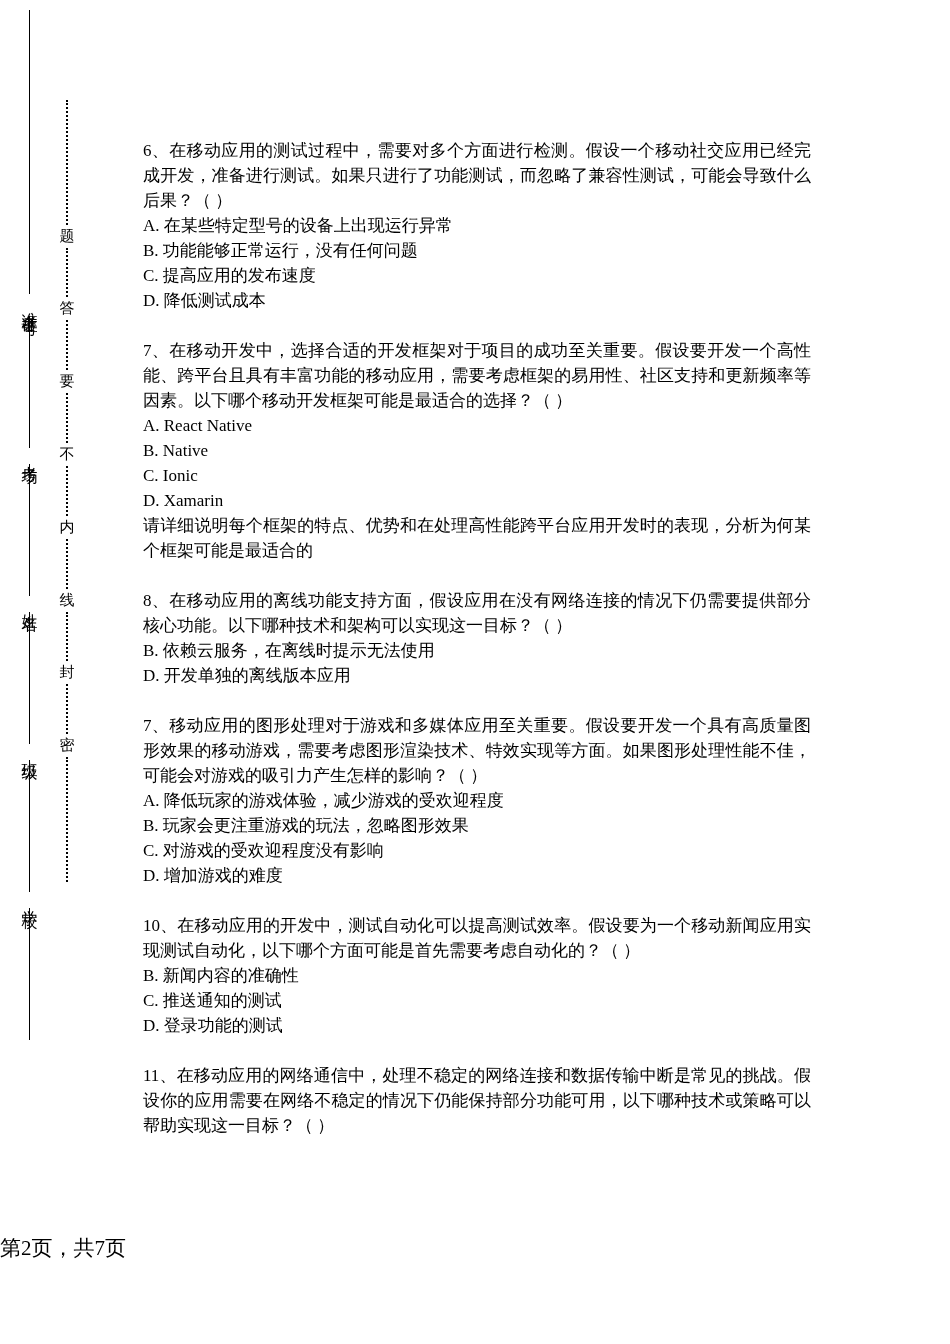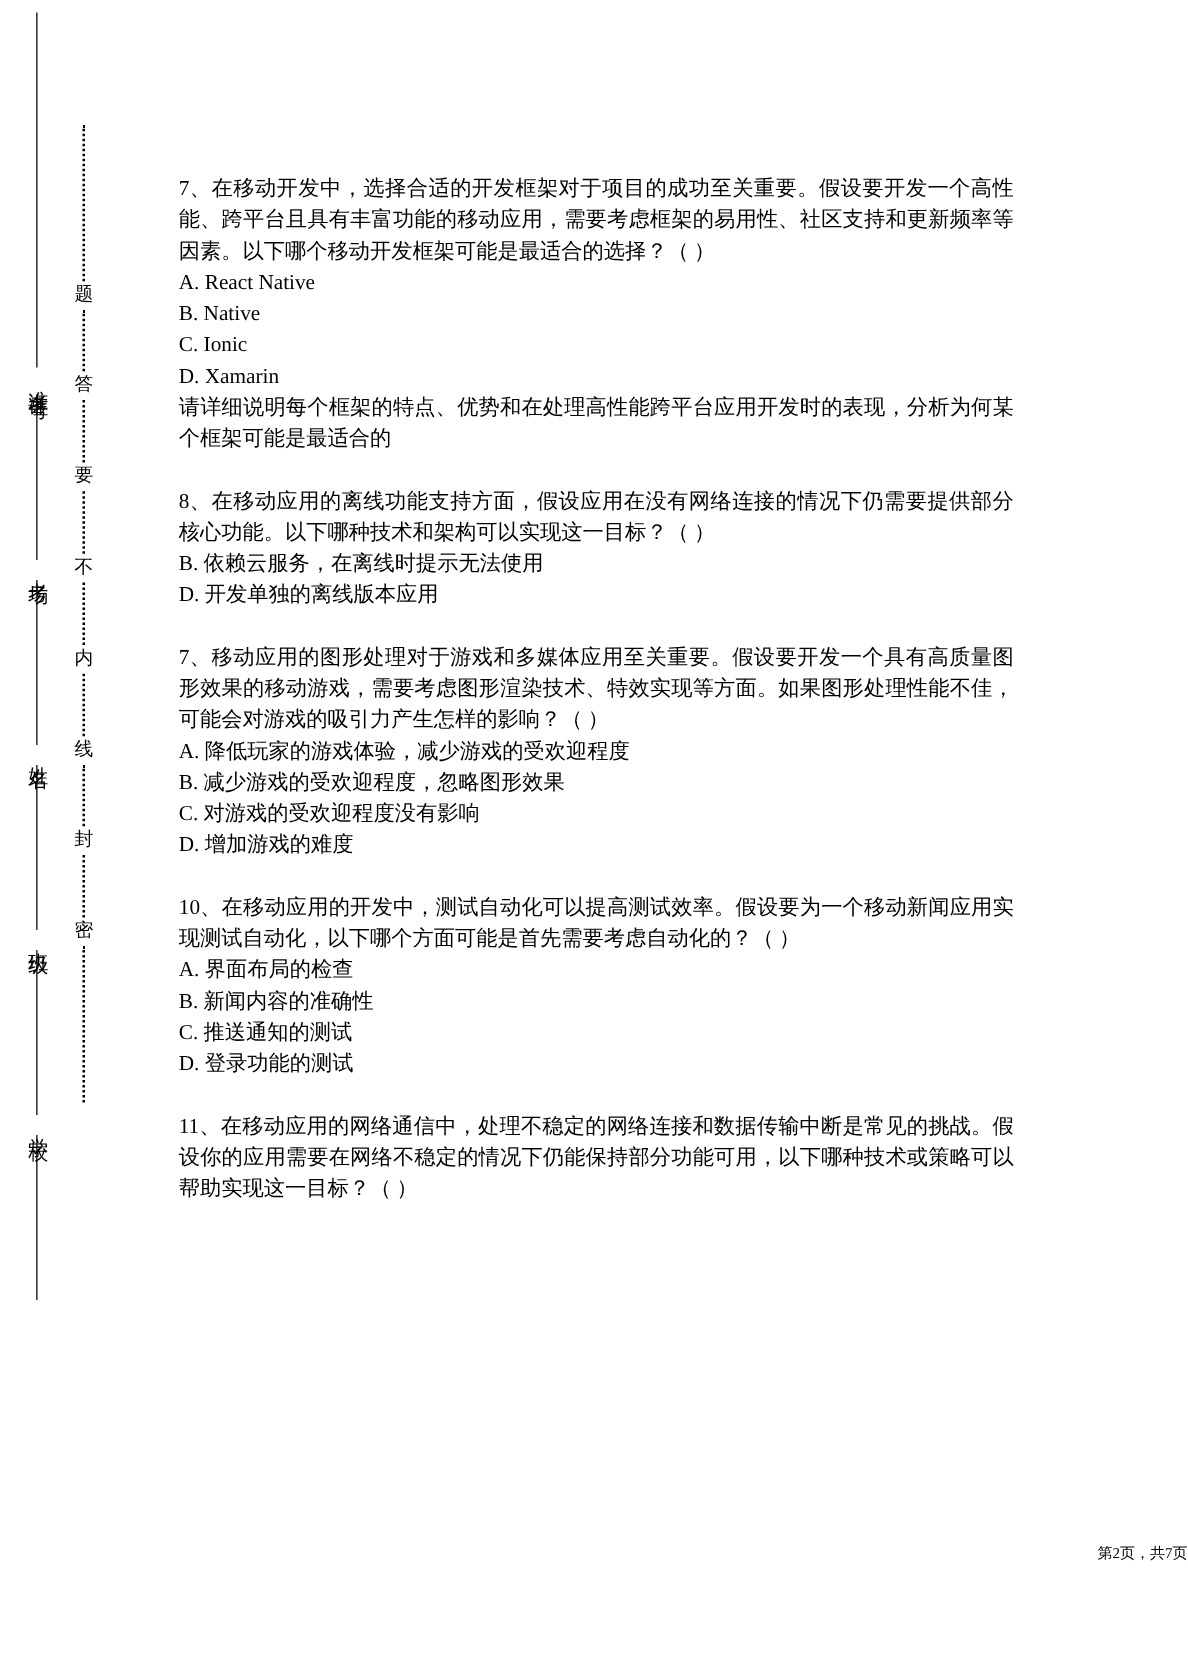--- a/index.html
+++ b/index.html
@@ -91,22 +91,22 @@
     font-size: 17px;
     line-height: 25px;
     white-space: pre-wrap;
   }
 
   .footer {
     position: absolute;
     left: 0;
     top: 1234px;
     width: 950px;
-    text-align: right;
-    font-size: 12px;
+    text-align: left;
+    font-size: 21px;
   }
 </style>
 </head>
 <body>
 
 <div class="page">
 
   <div class="fields-col">
       <div class="blank-underline long"></div>
       <div class="field-label">准考证号</div>
@@ -136,42 +136,48 @@
       <div class="seal-char">线</div>
       <div class="seal-dots"></div>
       <div class="seal-char">封</div>
       <div class="seal-dots"></div>
       <div class="seal-char">密</div>
       <div class="seal-dots long"></div>
     </div>
 
   <div class="content">
       <div class="question">
+        <div class="stem">6、在移动应用的测试过程中，需要对多个方面进行检测。假设一个移动社交应用已经完成开发，准备进行测试。如果只进行了功能测试，而忽略了兼容性测试，可能会导致什么后果？（ ）</div>
+        <div class="option">A. 在某些特定型号的设备上出现运行异常</div>
+        <div class="option">B. 功能能够正常运行，没有任何问题</div>
+        <div class="option">C. 提高应用的发布速度</div>
+        <div class="option">D. 降低测试成本</div>
+      </div>
+      <div class="question">
         <div class="stem">7、在移动开发中，选择合适的开发框架对于项目的成功至关重要。假设要开发一个高性能、跨平台且具有丰富功能的移动应用，需要考虑框架的易用性、社区支持和更新频率等因素。以下哪个移动开发框架可能是最适合的选择？（ ）</div>
         <div class="option">A. React Native</div>
         <div class="option">B. Native</div>
         <div class="option">C. Ionic</div>
         <div class="option">D. Xamarin</div>
         <div class="note">请详细说明每个框架的特点、优势和在处理高性能跨平台应用开发时的表现，分析为何某个框架可能是最适合的</div>
       </div>
       <div class="question">
         <div class="stem">8、在移动应用的离线功能支持方面，假设应用在没有网络连接的情况下仍需要提供部分核心功能。以下哪种技术和架构可以实现这一目标？（ ）</div>
         <div class="option">B. 依赖云服务，在离线时提示无法使用</div>
         <div class="option">D. 开发单独的离线版本应用</div>
       </div>
       <div class="question">
         <div class="stem">7、移动应用的图形处理对于游戏和多媒体应用至关重要。假设要开发一个具有高质量图形效果的移动游戏，需要考虑图形渲染技术、特效实现等方面。如果图形处理性能不佳，可能会对游戏的吸引力产生怎样的影响？（ ）</div>
         <div class="option">A. 降低玩家的游戏体验，减少游戏的受欢迎程度</div>
-        <div class="option">B. 减少游戏的受欢迎程度，忽略图形效果</div>
+        <div class="option">B. 玩家会更注重游戏的玩法，忽略图形效果</div>
         <div class="option">C. 对游戏的受欢迎程度没有影响</div>
         <div class="option">D. 增加游戏的难度</div>
       </div>
       <div class="question">
         <div class="stem">10、在移动应用的开发中，测试自动化可以提高测试效率。假设要为一个移动新闻应用实现测试自动化，以下哪个方面可能是首先需要考虑自动化的？（ ）</div>
-        <div class="option">A. 界面布局的检查</div>
         <div class="option">B. 新闻内容的准确性</div>
         <div class="option">C. 推送通知的测试</div>
         <div class="option">D. 登录功能的测试</div>
       </div>
       <div class="question">
         <div class="stem">11、在移动应用的网络通信中，处理不稳定的网络连接和数据传输中断是常见的挑战。假设你的应用需要在网络不稳定的情况下仍能保持部分功能可用，以下哪种技术或策略可以帮助实现这一目标？（ ）</div>
       </div>
     </div>
 
   <div class="footer">第2页，共7页</div>

